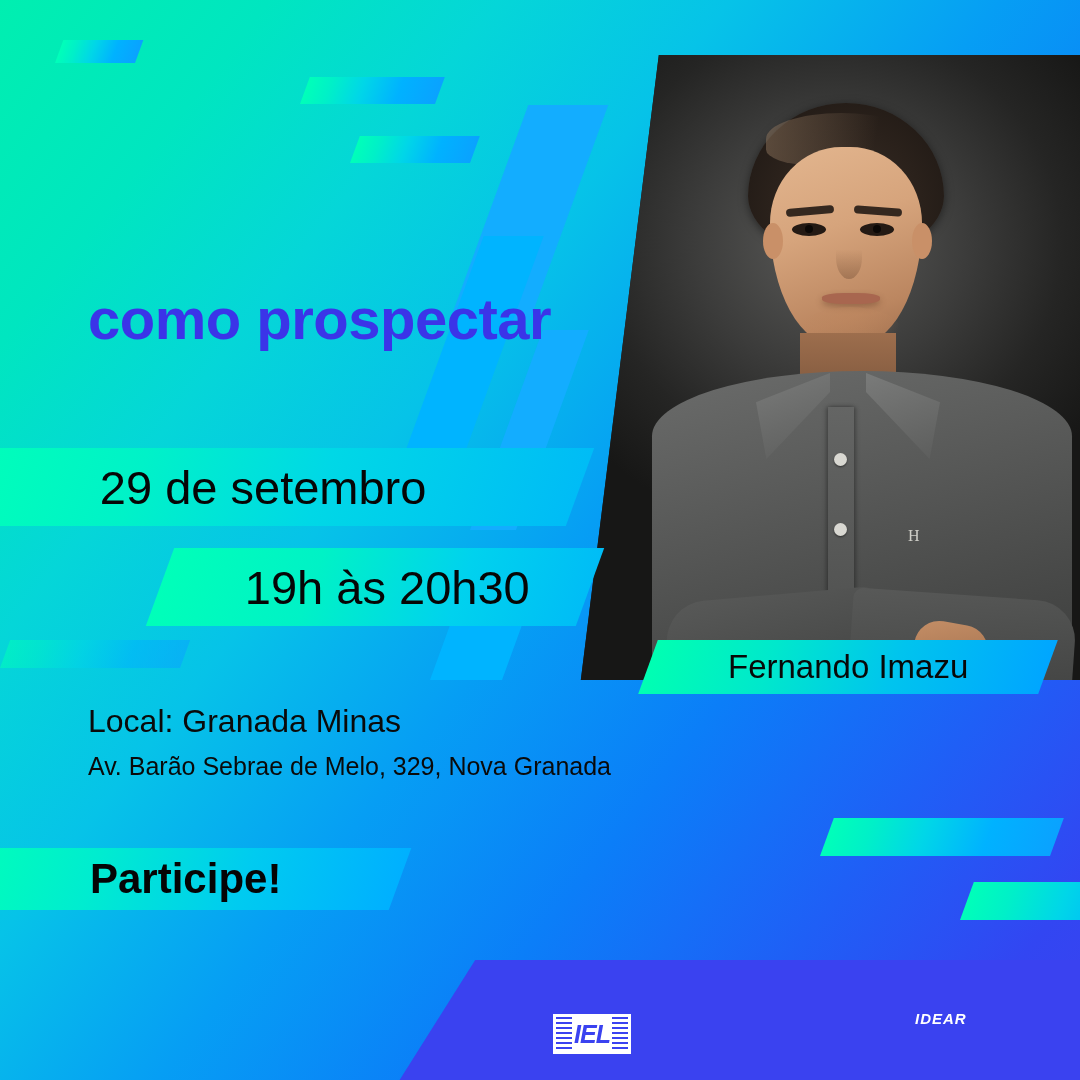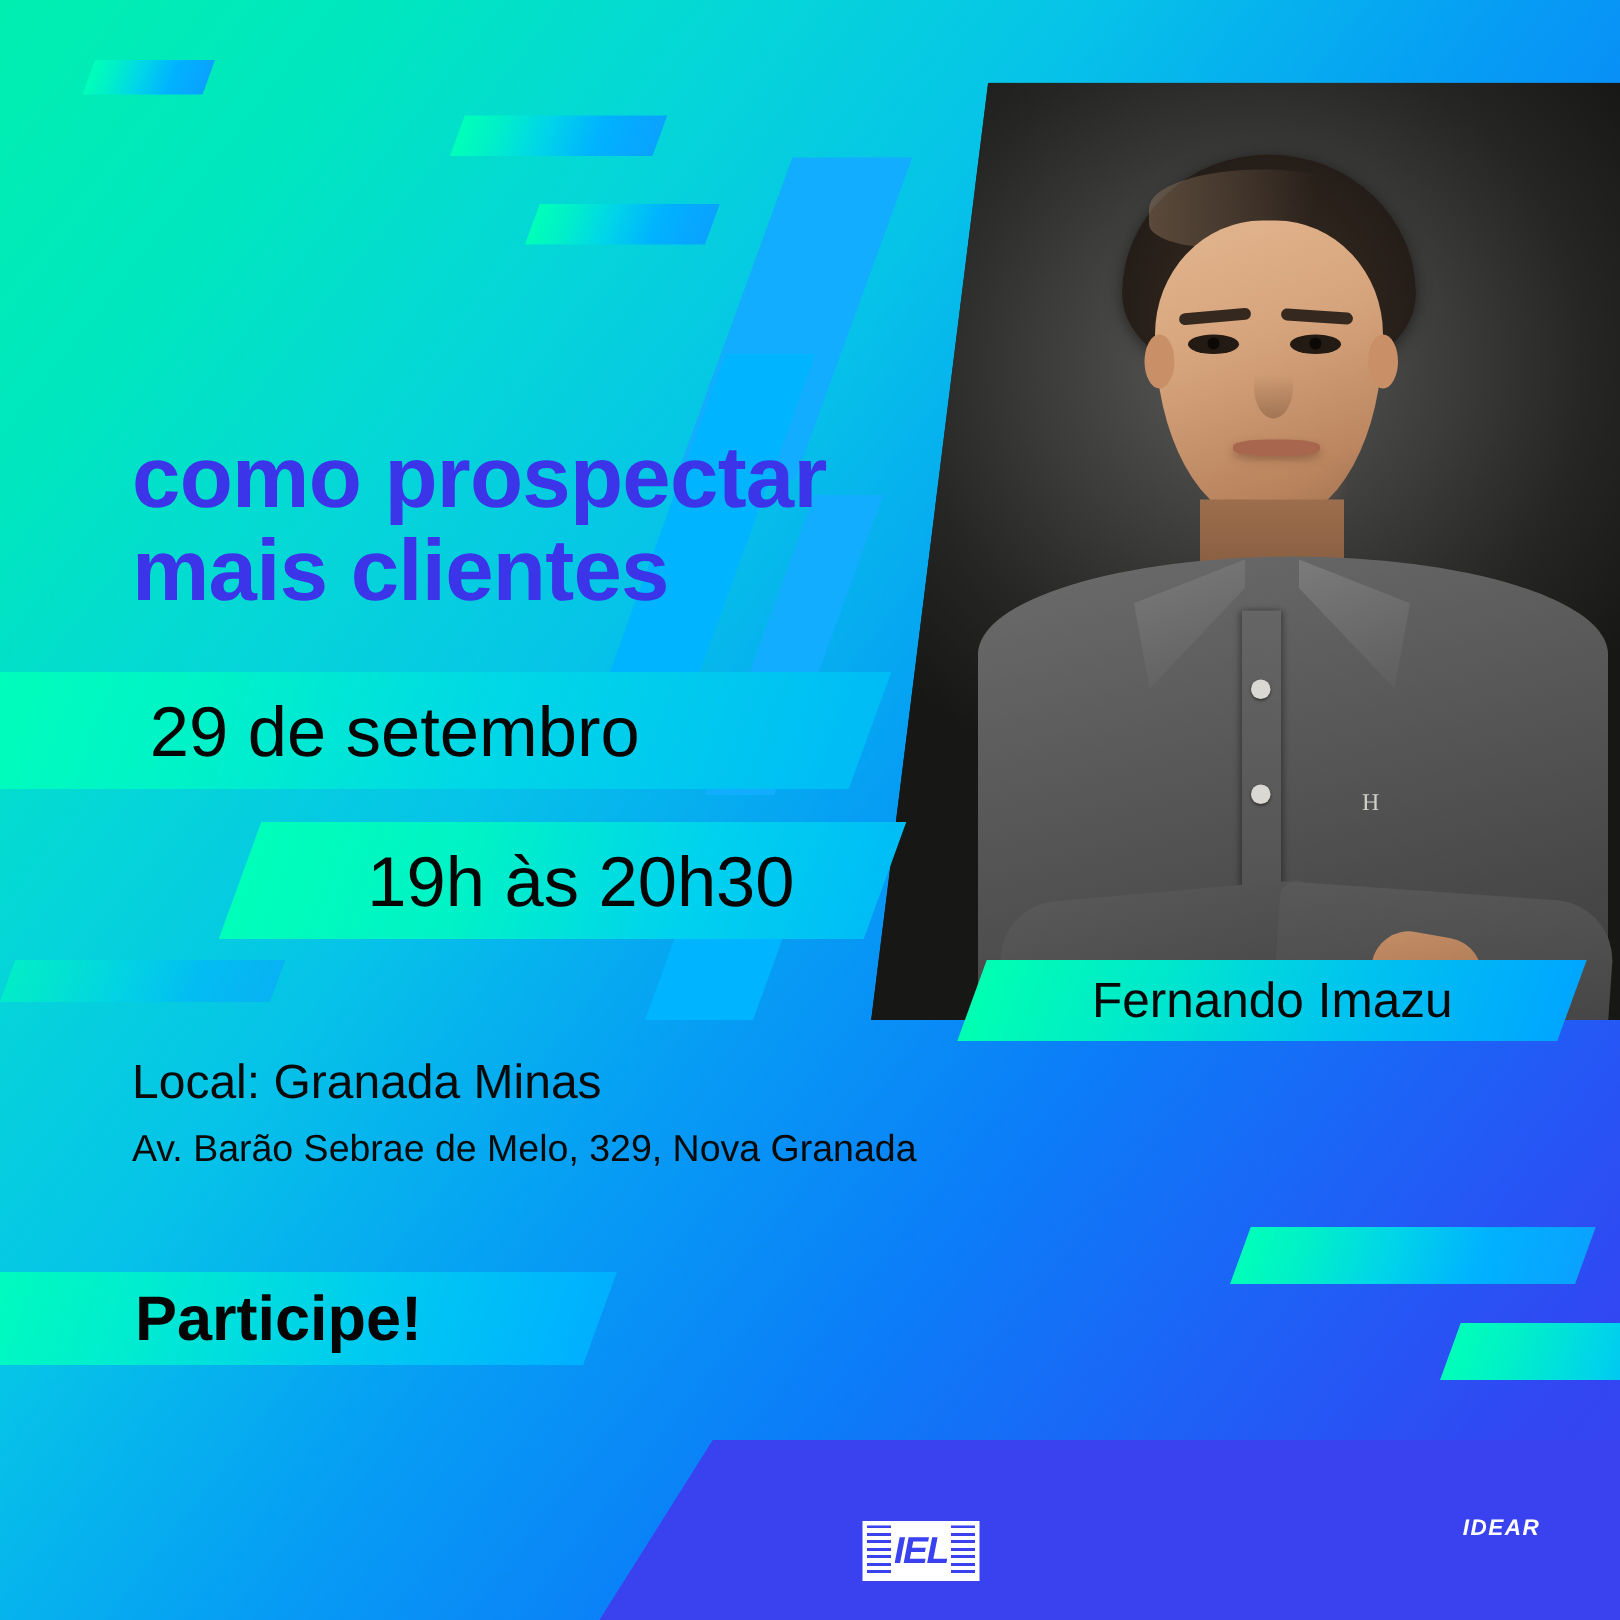--- a/index.html
+++ b/index.html
@@ -225,22 +225,22 @@
     font-size:25px; color:#0a0a0a;
   }
 
   
   .footer{
     position:absolute; left:0; bottom:0; width:1080px; height:120px;
     background:#3a42f0;
     clip-path:polygon(44% 0, 100% 0, 100% 100%, 37% 100%);
   }
   .logos{
-    position:absolute; left:575px; bottom:0; width:490px; height:92px;
-    display:flex; align-items:center; justify-content:space-between;text-align:center;
+    position:absolute; left:553px; bottom:0; width:490px; height:92px;
+    display:flex; align-items:center; justify-content:space-between;
   }
   
   .logo-iel{
     position:relative; width:78px; height:40px;
     background:#ffffff; display:flex; align-items:center; justify-content:center;
   }
   .logo-iel .iel-text{
     font-size:25px; font-weight:bold; font-style:italic;
     color:#3a42f0; letter-spacing:-1px; z-index:2;
   }
@@ -308,21 +308,20 @@
       <div class="logo-h">H</div>
       <div class="arm-l"></div>
       <div class="arm-r"></div>
       <div class="hand-l"></div>
       <div class="hand-r"></div>
     </div>
   </div>
 
   <div class="title-sub">
     <div>como prospectar</div>
-    <div>mais clientes</div>
   </div>
 
   <div class="band band-date">
     <span>29 de setembro</span>
   </div>
   <div class="band band-time">
     <span>19h às 20h30</span>
   </div>
 
   <div class="band band-name">

